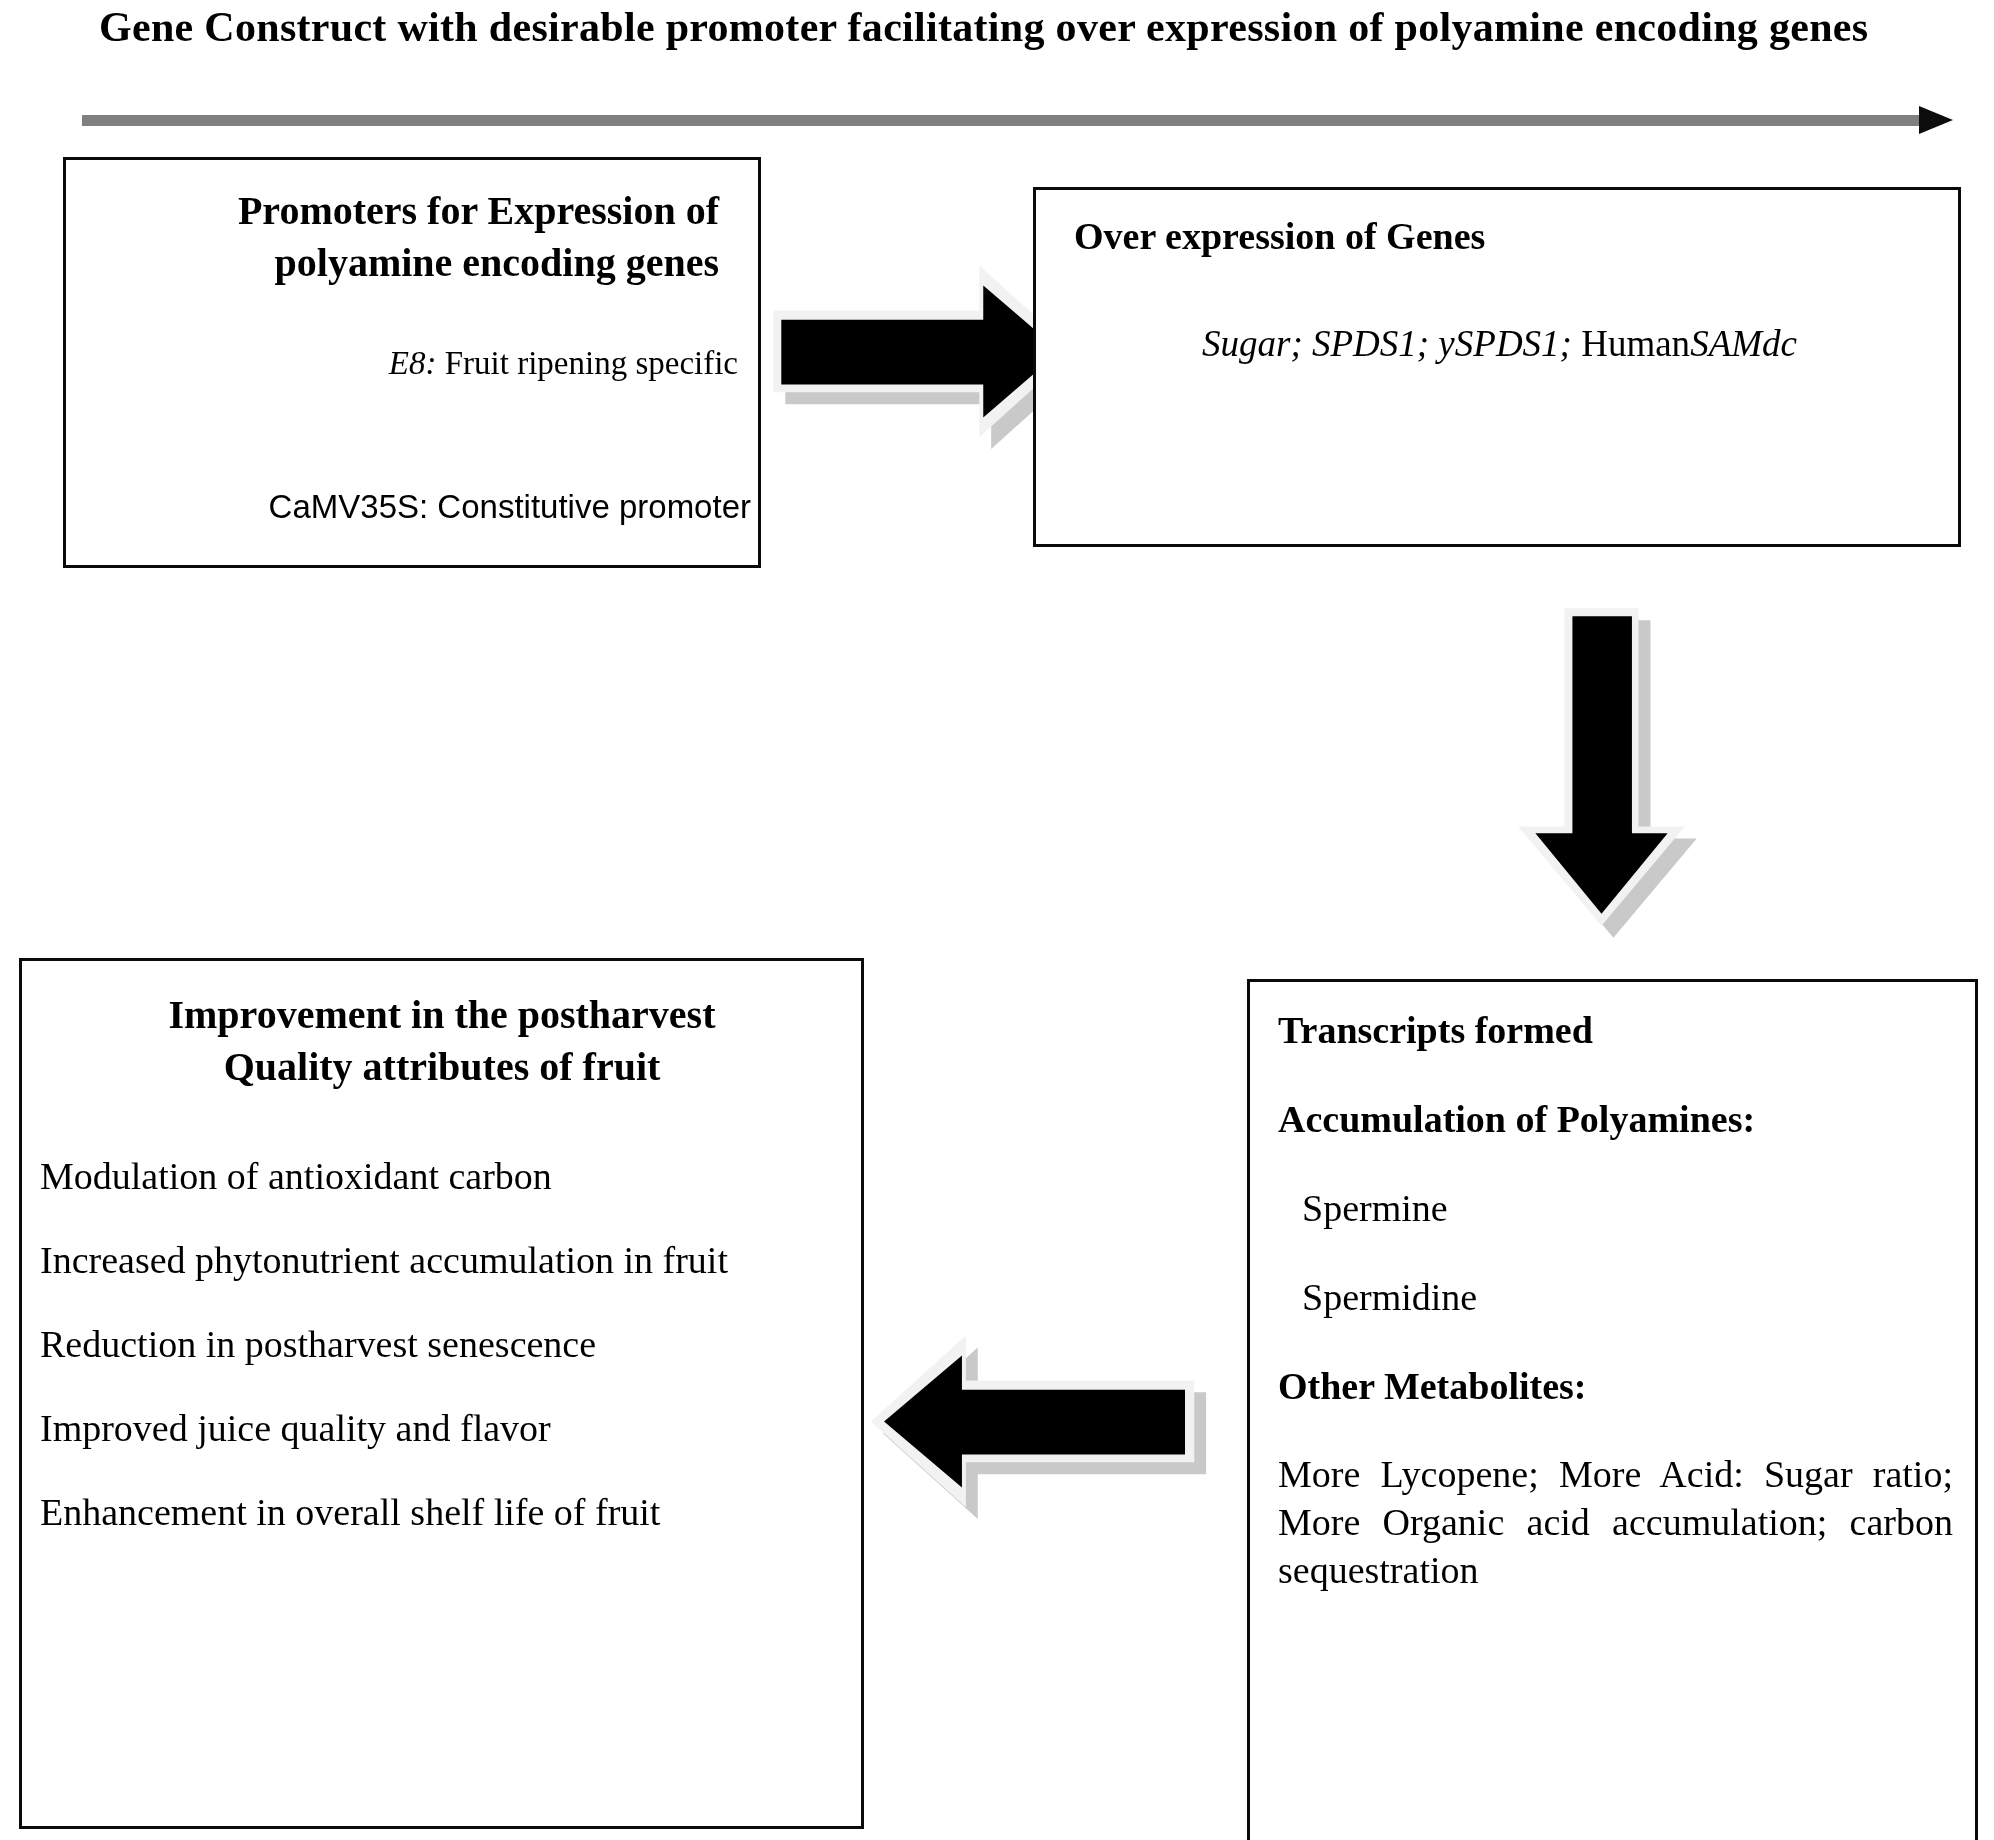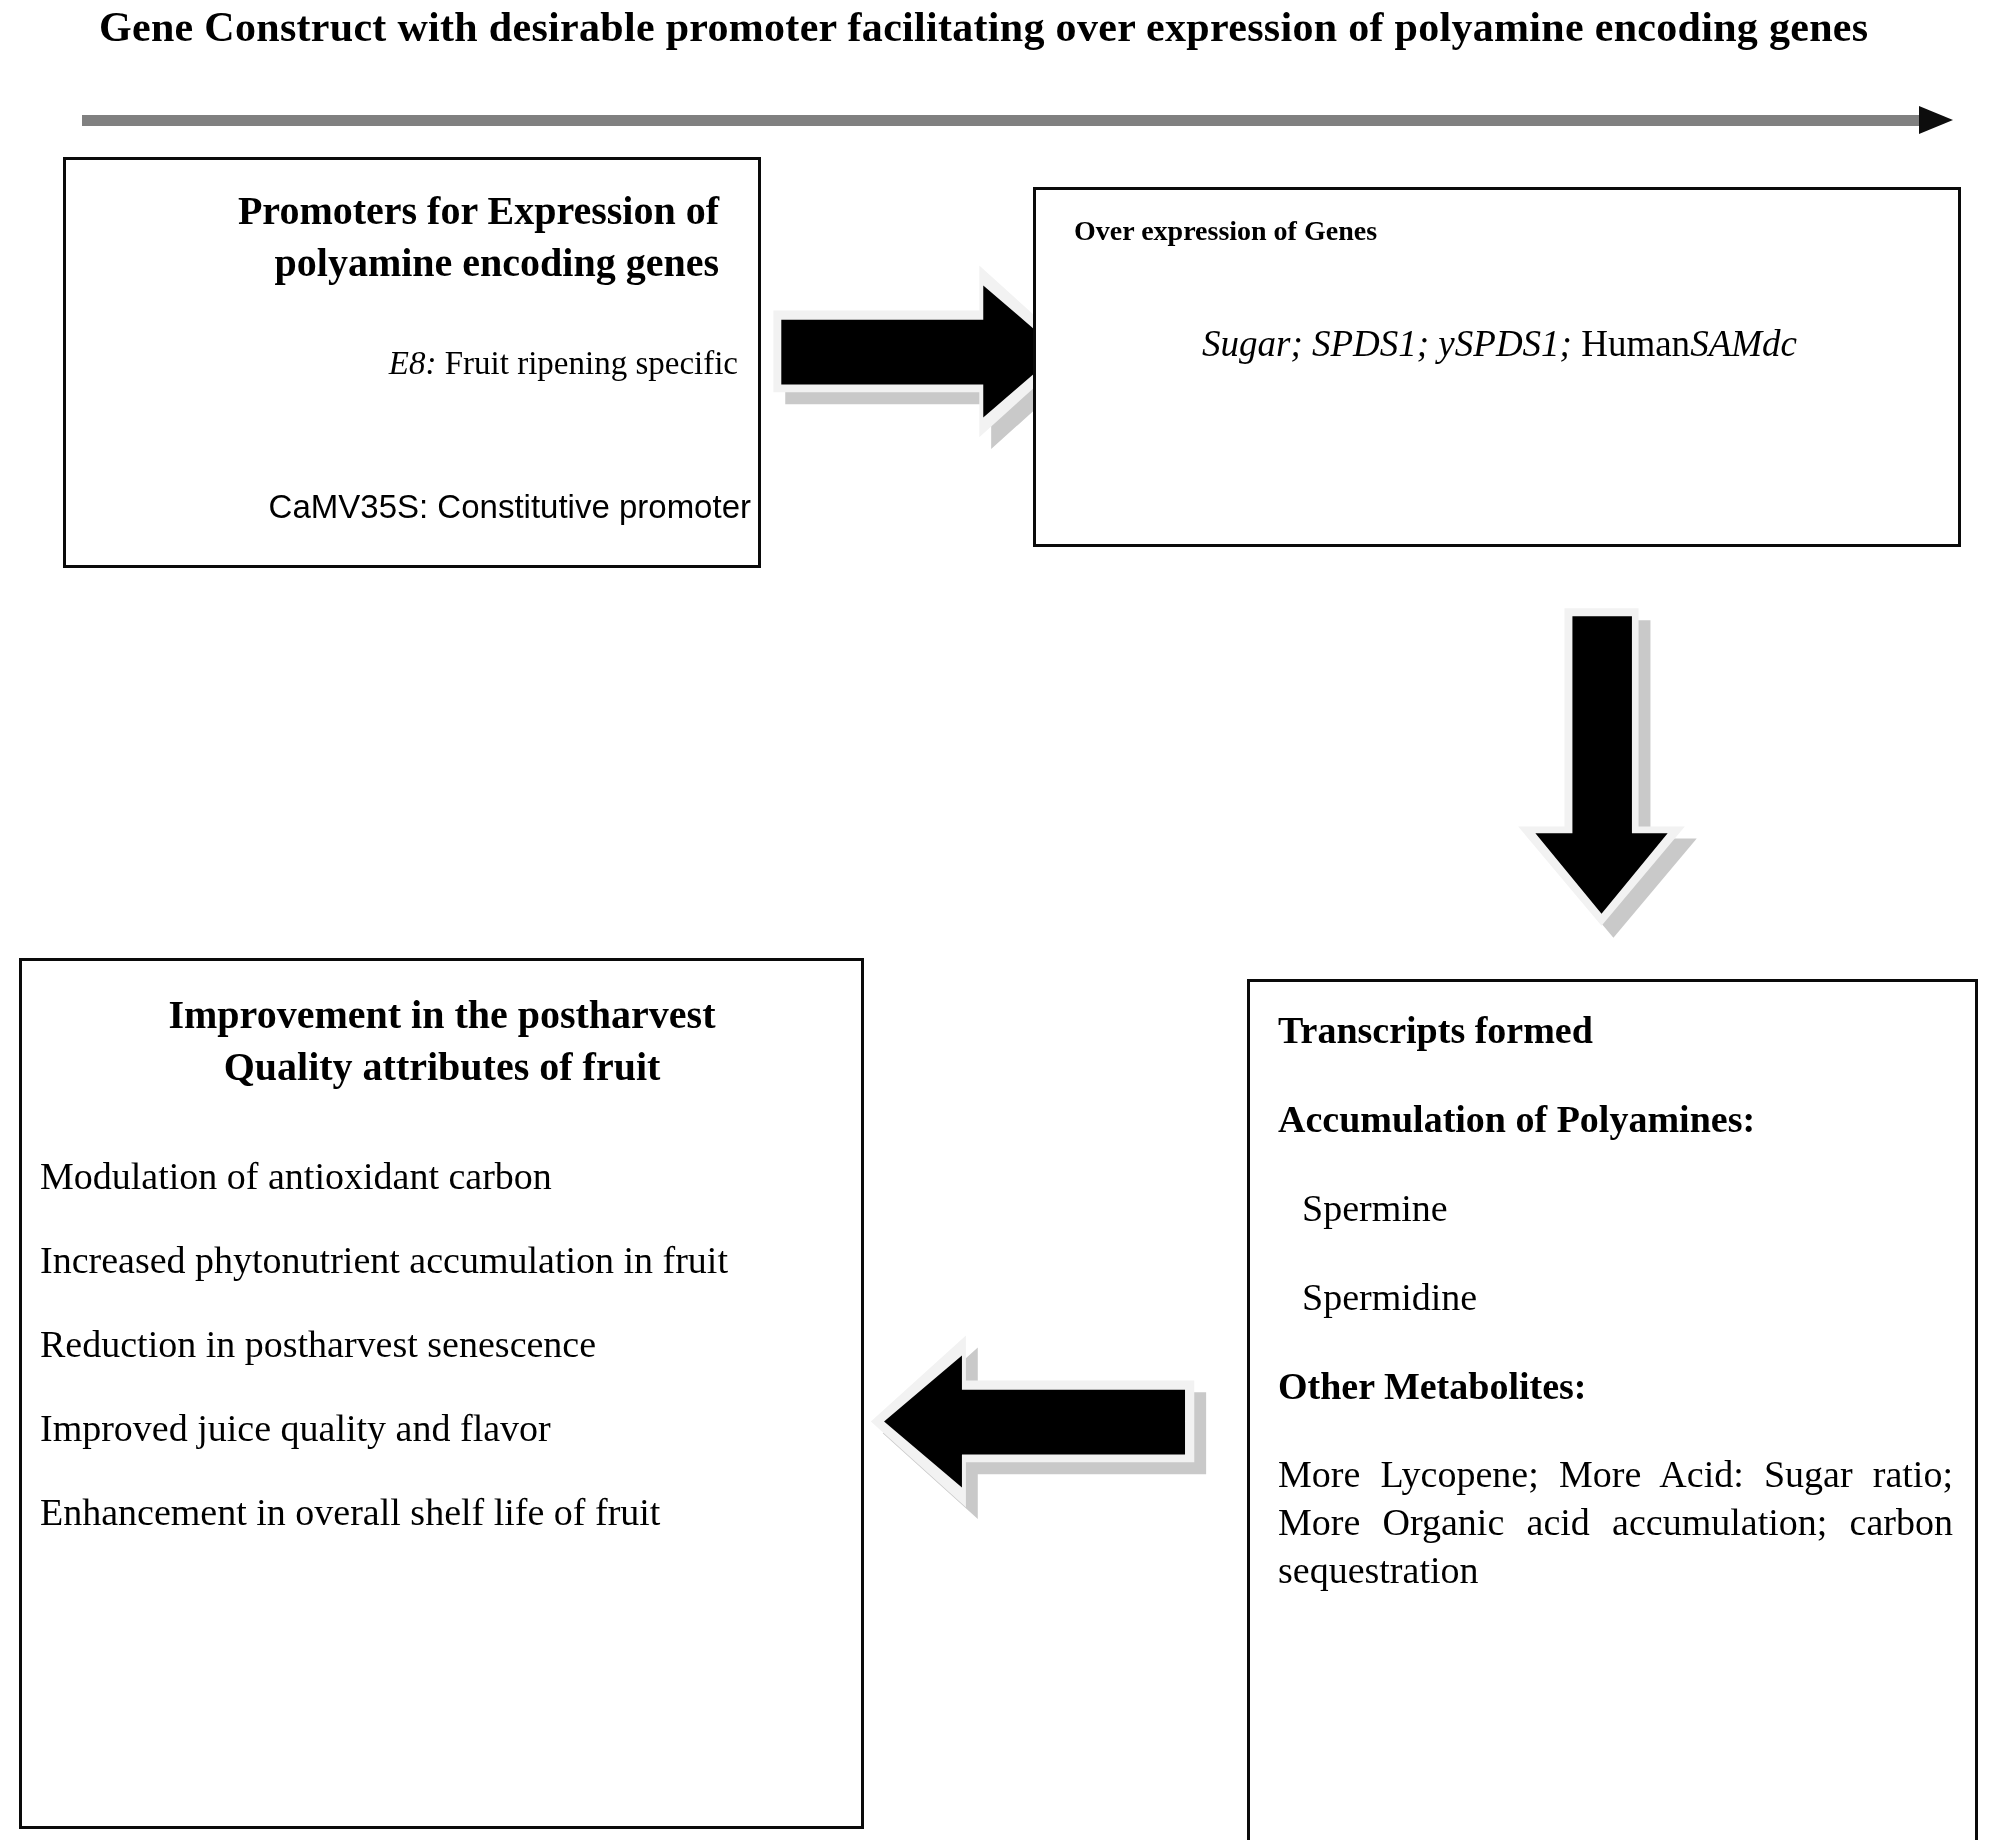--- a/index.html
+++ b/index.html
@@ -49,21 +49,21 @@
   }
   #box-promoters .b1-l2{
     position:absolute;left:37px;top:291px;width:648px;
     font-family:"Liberation Sans","DejaVu Sans",sans-serif;
     font-size:33px;line-height:1.2;margin-top:36px;
   }
 
   
   #box-overexpr .b2-head{
     position:absolute;left:38px;top:24px;width:794px;
-    font-size:28px;font-weight:bold;line-height:1.2;
+    font-size:38px;font-weight:bold;line-height:1.2;
   }
   #box-overexpr .b2-genes1{
     position:absolute;left:40px;top:132px;width:847px;
     font-size:37px;line-height:1.2;text-align:center;
   }
   #box-overexpr .b2-genes2{
     position:absolute;left:40px;top:232px;width:847px;
     font-size:37px;line-height:1.2;text-align:center;
   }
 

